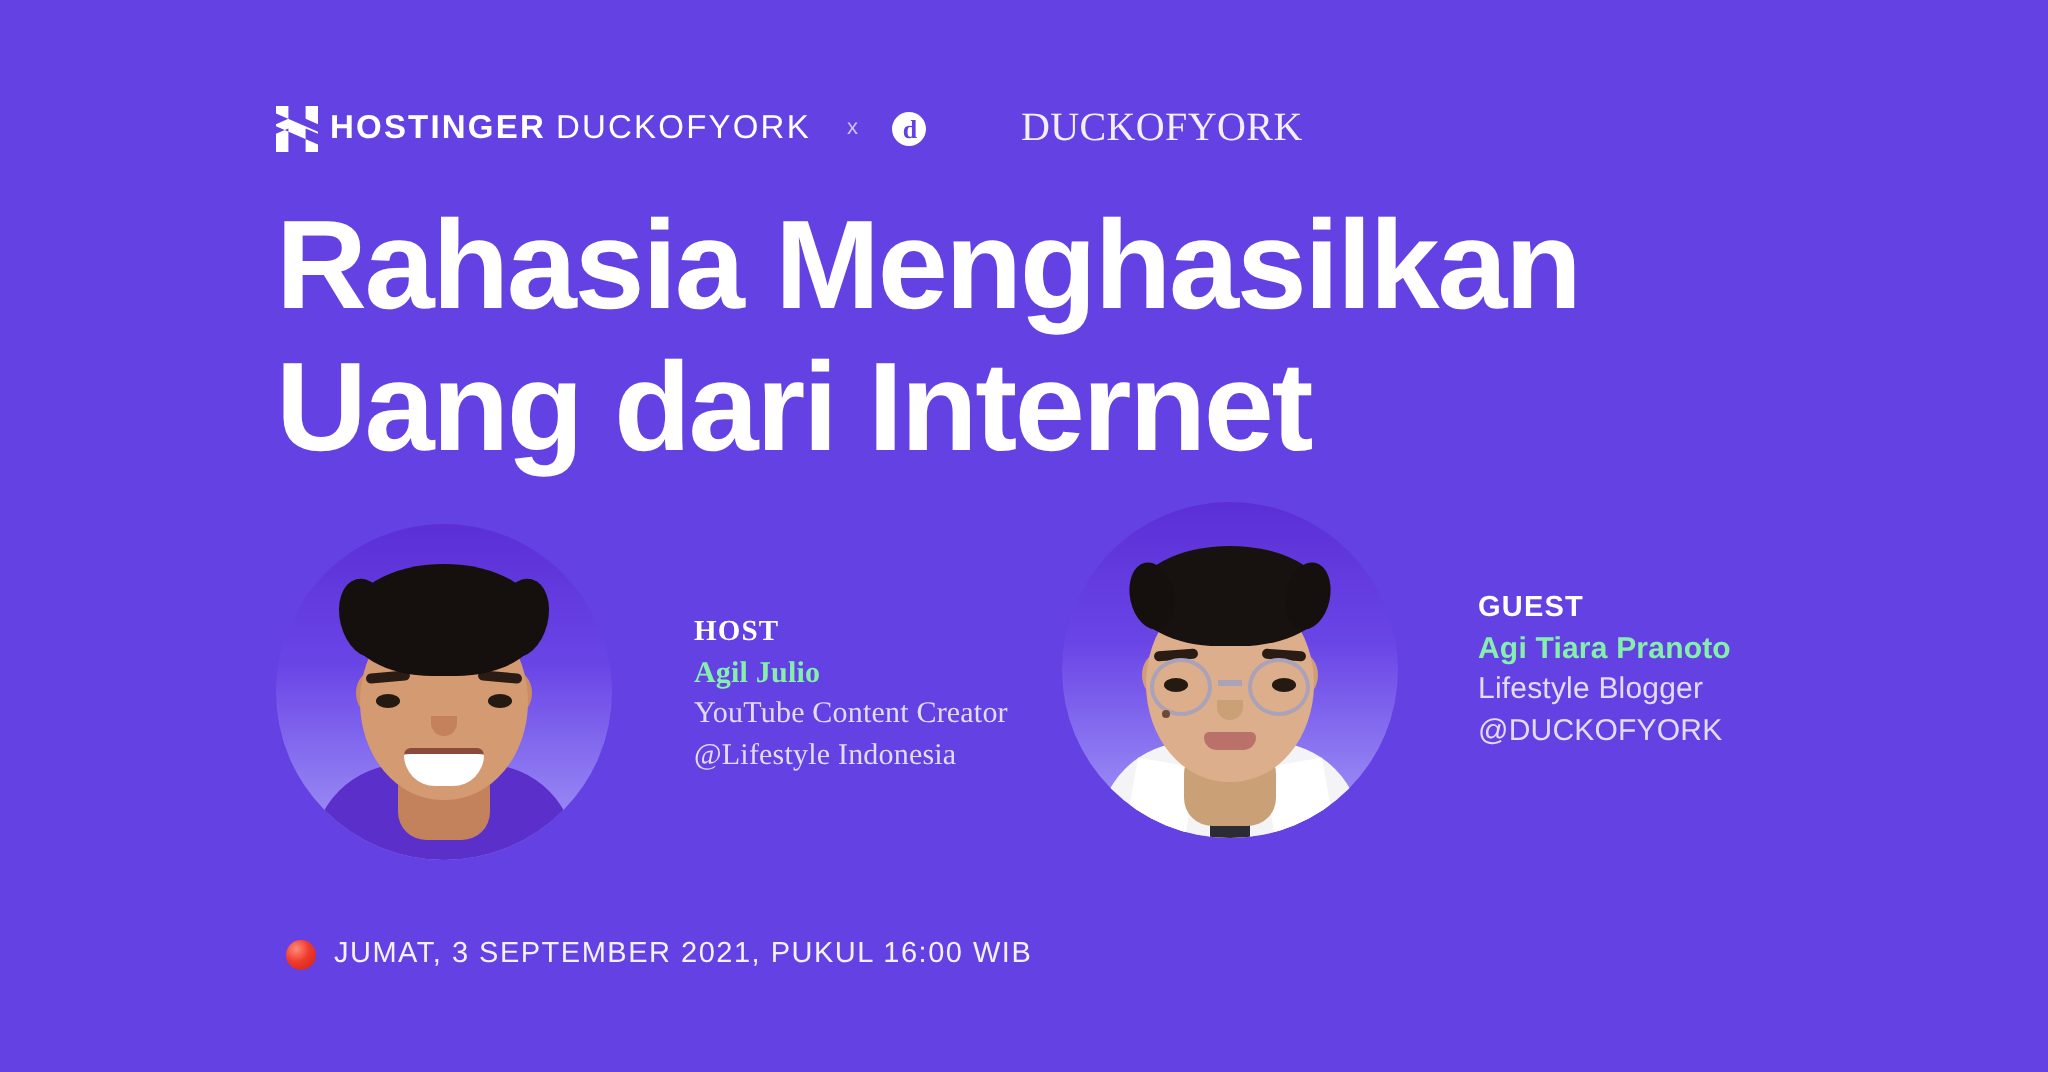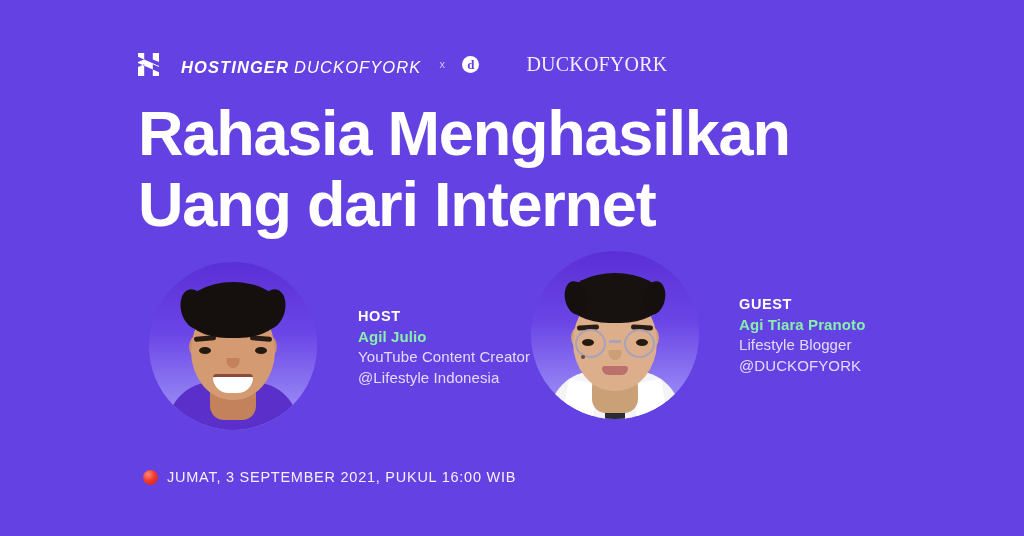--- a/index.html
+++ b/index.html
@@ -13,21 +13,21 @@
   }
 
   .stage { position:relative; width:1024px; height:536px; }
 
   
   .brandbar {
     position:absolute; left:138px; top:50px;
     display:flex; align-items:center; gap:0px;
     height:28px;
   }
-  .hostinger-lock { display:flex; align-items:flex-end; gap:22px;font-style:italic; }
+  .hostinger-lock { display:flex; align-items:center; gap:6px; }
   .h-mark { width:21px; height:23px; display:block; }
   .hostinger-word {
     font-size:16.5px; letter-spacing:1.1px; line-height:1;
     white-space:nowrap; display:flex; gap:5px; align-items:baseline;
   }
   .hostinger-word .b { font-weight:700; }
   .hostinger-word .l { font-weight:400; }
   .xsep {
     font-size:11px; font-weight:400; color:#cfc3f6;
     margin:0 17px 0 18px; letter-spacing:0.5px;
@@ -56,21 +56,21 @@
     position:absolute; left:138px; top:98px;
     font-size:63px; font-weight:700; line-height:1.12;
     letter-spacing:-1.2px; color:#ffffff; white-space:nowrap;
   }
   .headline .line { display:block; }
 
   
   .speakers { position:absolute; left:0; top:0; width:1024px; }
 
   .speaker { position:absolute; display:flex; align-items:flex-start; }
-  .speaker--host  { left:149px; top:262px; }
+  .speaker--host  { left:138px; top:262px;font-family:Liberation Serif, serif; }
   .speaker--guest { left:531px; top:251px; }
 
   .avatar {
     width:168px; height:168px; border-radius:50%;
     background:linear-gradient(180deg,#5b2fd6 0%,#6a45e6 42%,#8f7cf2 78%,#a79bf7 100%);
     position:relative; overflow:hidden; flex:0 0 auto;
   }
 
   
   .p-neck {

